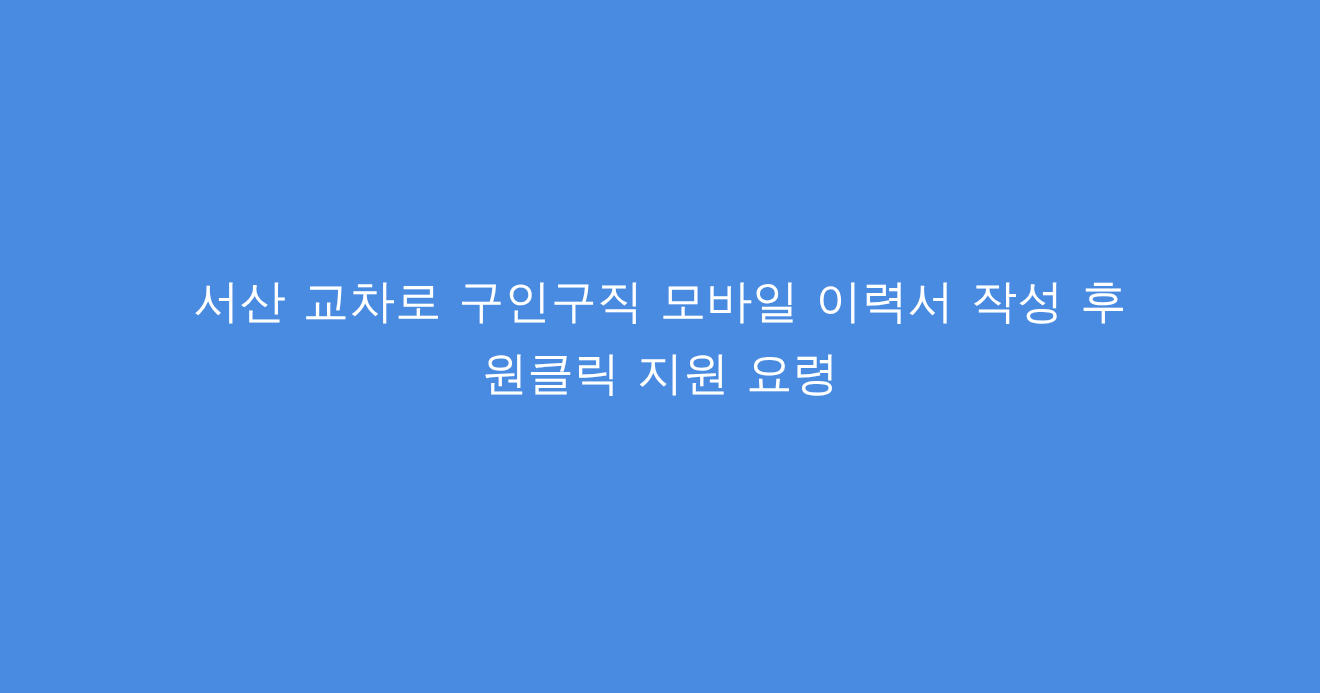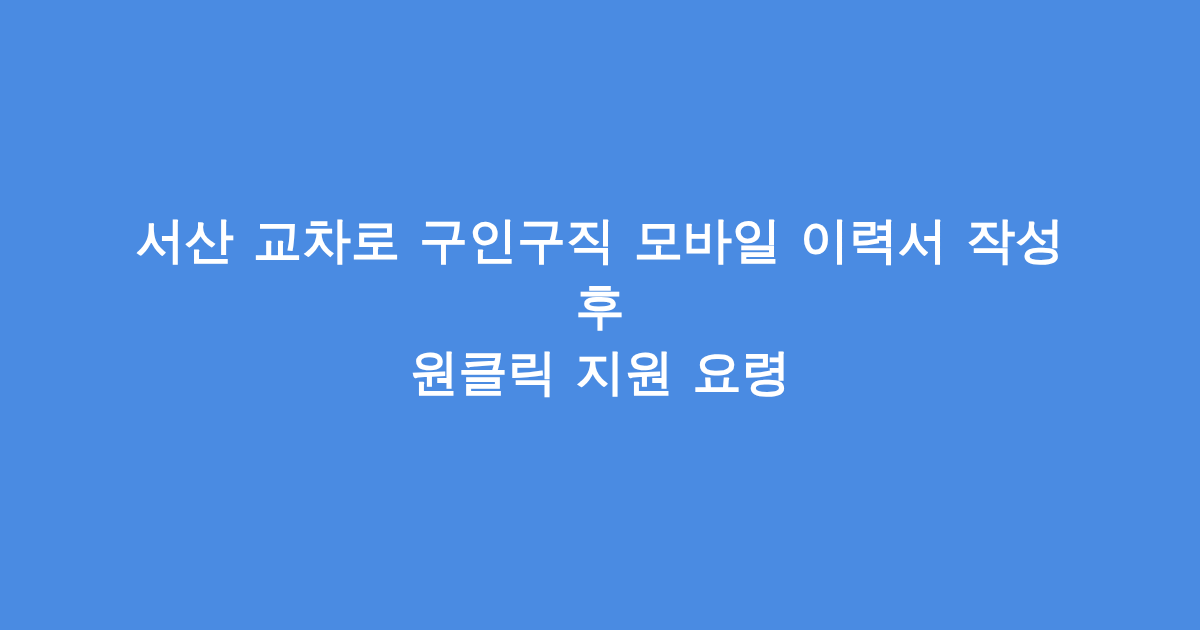--- a/index.html
+++ b/index.html
@@ -33,22 +33,22 @@
     width: 1000px;
     padding: 0 20px;
     box-sizing: border-box;
     text-align: center;
   }
 
   .title {
     margin: 0;
     color: #ffffff;
     font-family: "DejaVu Sans", "Liberation Sans", sans-serif;
-    font-size: 49px;
-    font-weight: 700;
+    font-size: 42px;
+    font-weight: 400;
     line-height: 66px;
     letter-spacing: 0px;
     word-spacing: 2px;
     white-space: pre-line;
     text-align: center;
   }
 </style>
 </head>
 <body>
 

